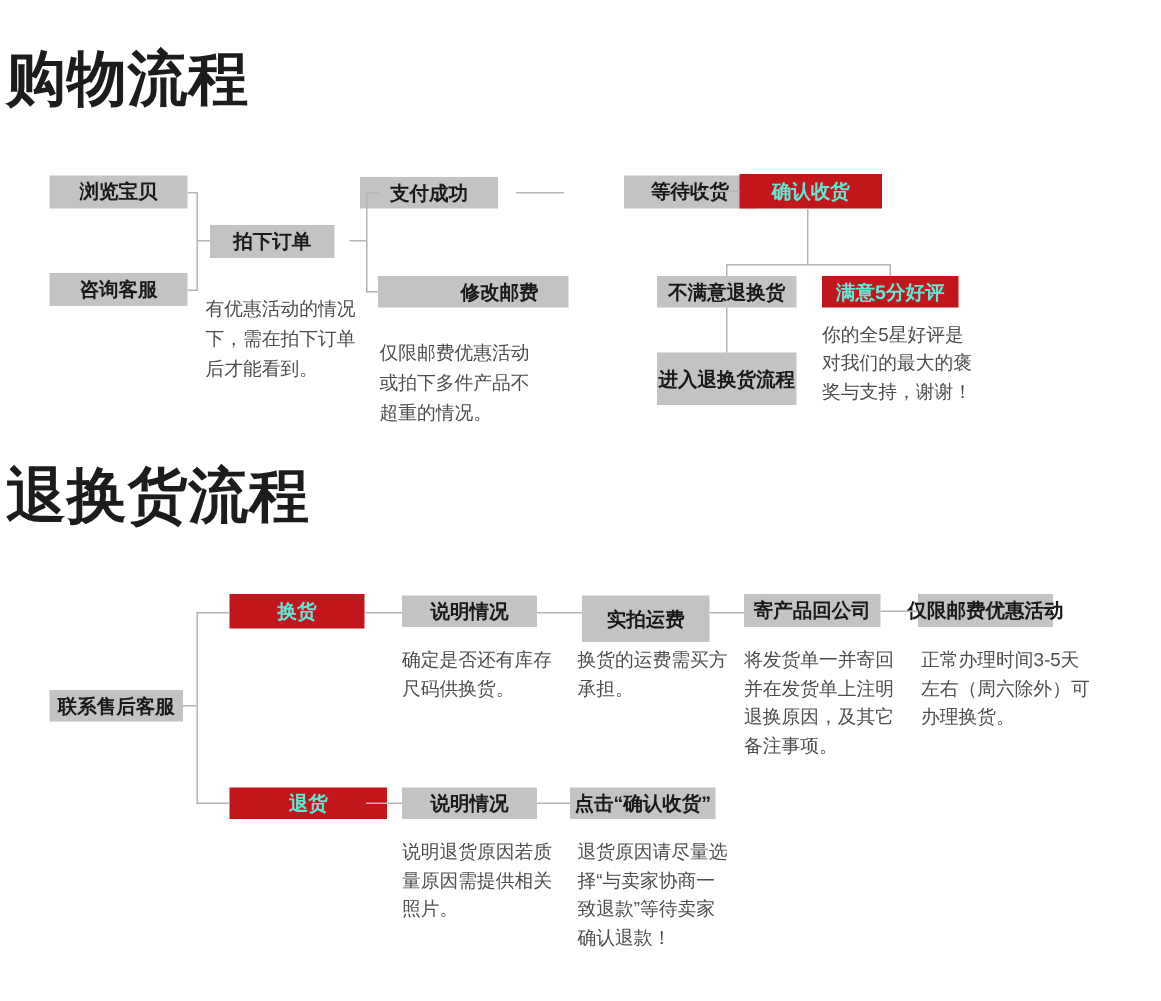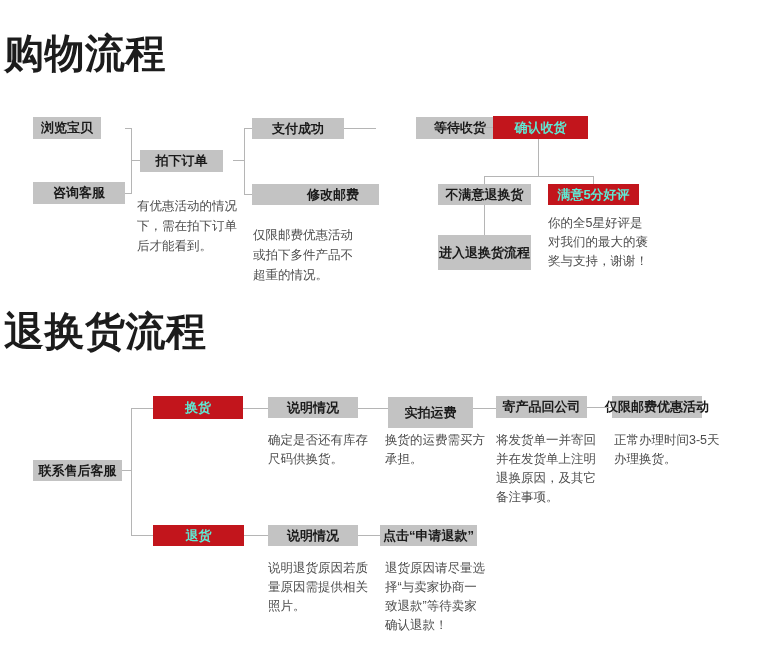--- a/index.html
+++ b/index.html
@@ -26,27 +26,27 @@
   }
   .note.lh20{line-height:20px;}
 </style>
 </head>
 <body>
 
 <div class="title" style="left:4px;top:31px;">购物流程</div>
 
 <div class="title" style="left:4px;top:309px;">退换货流程</div>
 
-<div class="node" style="left:33px;top:117px;width:68px;height:22px;">浏览宝贝</div>
+<div class="node" style="left:33px;top:117px;width:92px;height:22px;">浏览宝贝</div>
 
 <div class="node" style="left:33px;top:182px;width:92px;height:22px;">咨询客服</div>
 
 <div class="node" style="left:140px;top:150px;width:83px;height:22px;">拍下订单</div>
 
-<div class="node" style="left:252px;top:118px;width:92px;height:21px;">支付成功</div>
+<div class="node" style="left:240px;top:118px;width:92px;height:21px;">支付成功</div>
 
 <div class="node" style="left:252px;top:184px;width:92px;height:21px;padding-left:35px;">修改邮费</div>
 
 <div class="node" style="left:376px;top:117px;width:88px;height:22px;margin-left:40px;">等待收货</div>
 
 <div class="node red" style="left:493px;top:116px;width:95px;height:23px;">确认收货</div>
 
 <div class="node" style="left:438px;top:184px;width:93px;height:21px;">不满意退换货</div>
 
 <div class="node red" style="left:548px;top:184px;width:91px;height:21px;">满意5分好评</div>
@@ -92,25 +92,25 @@
 <div class="node red" style="left:153px;top:396px;width:90px;height:23px;">换货</div>
 
 <div class="node" style="left:268px;top:397px;width:90px;height:21px;">说明情况</div>
 
 <div class="node" style="left:388px;top:397px;width:85px;height:31px;">实拍运费</div>
 
 <div class="node" style="left:496px;top:396px;width:91px;height:22px;">寄产品回公司</div>
 
 <div class="node" style="left:612px;top:396px;width:90px;height:22px;">仅限邮费优惠活动</div>
 
-<div class="node red" style="left:153px;top:525px;width:91px;height:21px;">退货</div>
+<div class="node red" style="left:153px;top:525px;width:105px;height:21px;">退货</div>
 
 <div class="node" style="left:268px;top:525px;width:90px;height:21px;">说明情况</div>
 
-<div class="node" style="left:380px;top:525px;width:97px;height:21px;">点击“申请退款”</div>
+<div class="node" style="left:380px;top:525px;width:97px;height:21px;">点击“确认收货”</div>
 
 <div class="conn h" style="left:122px;top:470px;width:9px;"></div>
 <div class="conn v" style="left:131px;top:408px;height:128px;"></div>
 <div class="conn h" style="left:131px;top:408px;width:22px;"></div>
 <div class="conn h" style="left:131px;top:535px;width:22px;"></div>
 <div class="conn h" style="left:243px;top:408px;width:25px;"></div>
 <div class="conn h" style="left:358px;top:408px;width:30px;"></div>
 <div class="conn h" style="left:473px;top:408px;width:23px;"></div>
 <div class="conn h" style="left:587px;top:407px;width:25px;"></div>
 <div class="conn h" style="left:244px;top:535px;width:24px;"></div>
@@ -128,20 +128,21 @@
 
 <div class="note" style="left:496px;top:431px;">
   <div>将发货单一并寄回</div>
   <div>并在发货单上注明</div>
   <div>退换原因，及其它</div>
   <div>备注事项。</div>
 </div>
 
 <div class="note" style="left:614px;top:431px;">
   <div>正常办理时间3-5天</div>
+  <div>左右（周六除外）可</div>
   <div>办理换货。</div>
 </div>
 
 <div class="note" style="left:268px;top:559px;">
   <div>说明退货原因若质</div>
   <div>量原因需提供相关</div>
   <div>照片。</div>
 </div>
 
 <div class="note" style="left:385px;top:559px;">

